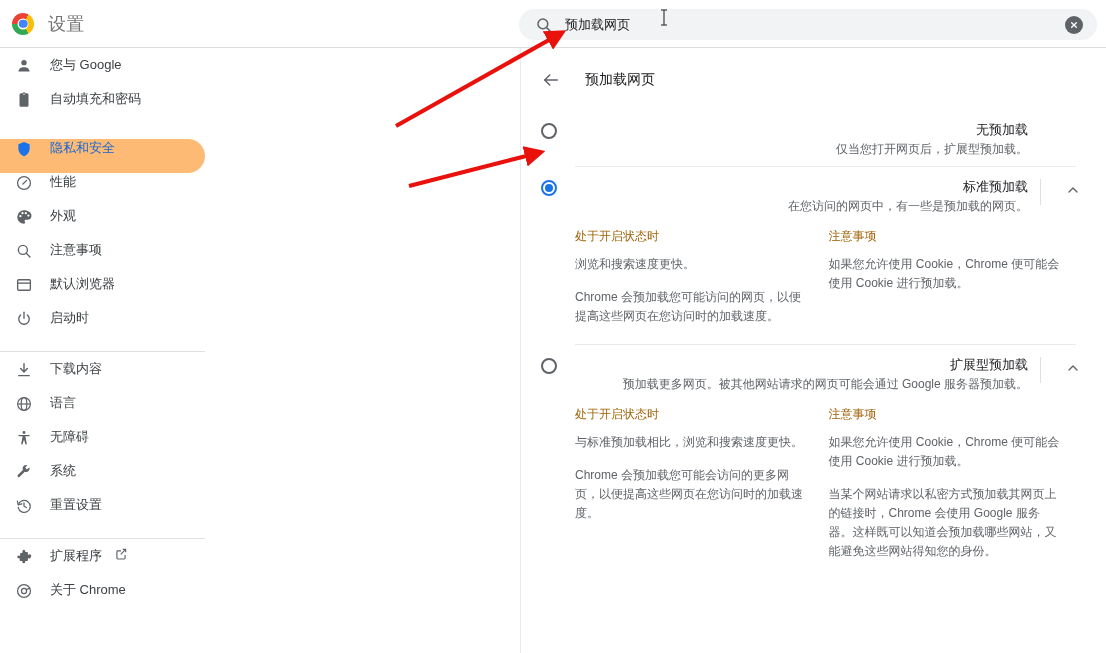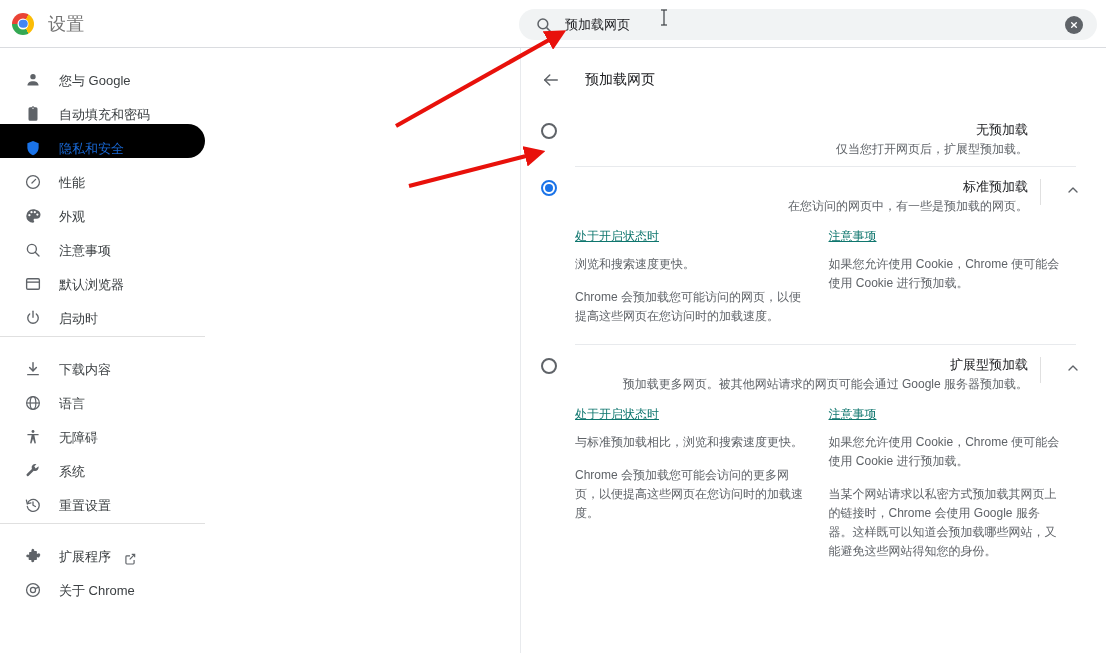--- a/index.html
+++ b/index.html
@@ -129,44 +129,44 @@
     height: 605px;
     background: #ffffff;
     border-right: 1px solid #e8eaed;
     box-sizing: border-box;
   }
   .nav-group { padding-top: 8px; }
   .nav-item {
     position: relative;
     height: 34px;
     display: flex;
-    align-items: flex-end;
+    align-items: flex-start;
     border-radius: 0 17px 17px 0;
     width: 205px;
     cursor: pointer;
     box-sizing: border-box;
-    padding-left: 9px;
   }
   .nav-item .nav-icon {
     width: 20px; height: 20px;
     margin-left: 14px;
     flex: none;
     color: #5f6368;
     display: flex;
     align-items: center;
     justify-content: center;
   }
   .nav-item .nav-label {
     margin-left: 16px;
     font-size: 13px;
     color: #3c4043;
     white-space: nowrap;
   }
   .nav-item.selected {
-    background: #000000;
+    background: #fdba74;
+    margin-top: 15px;
   }
   .nav-item.selected .nav-icon { color: #1a73e8; }
   .nav-item.selected .nav-label { color: #1967d2; }
   .nav-ext-icon {
     margin-left: 12px;
     width: 14px; height: 14px;
     color: #5f6368;
     display: flex;
     align-items: center;
   }
@@ -294,24 +294,23 @@
     gap: 0;
   }
   .detail-col {
     flex: 1;
     min-width: 0;
     padding-right: 22px;
     box-sizing: border-box;
   }
   .detail-head {
     font-size: 12px;
-    color: #0f766e;
+    color: #a16207;
     line-height: 18px;
     margin-bottom: 10px;
-    text-decoration: underline;
   }
   .detail-p {
     font-size: 12px;
     color: #5f6368;
     line-height: 19px;
     margin: 0 0 14px 0;
   }
   .detail-p:last-child { margin-bottom: 0; }
 
   .hsep {

